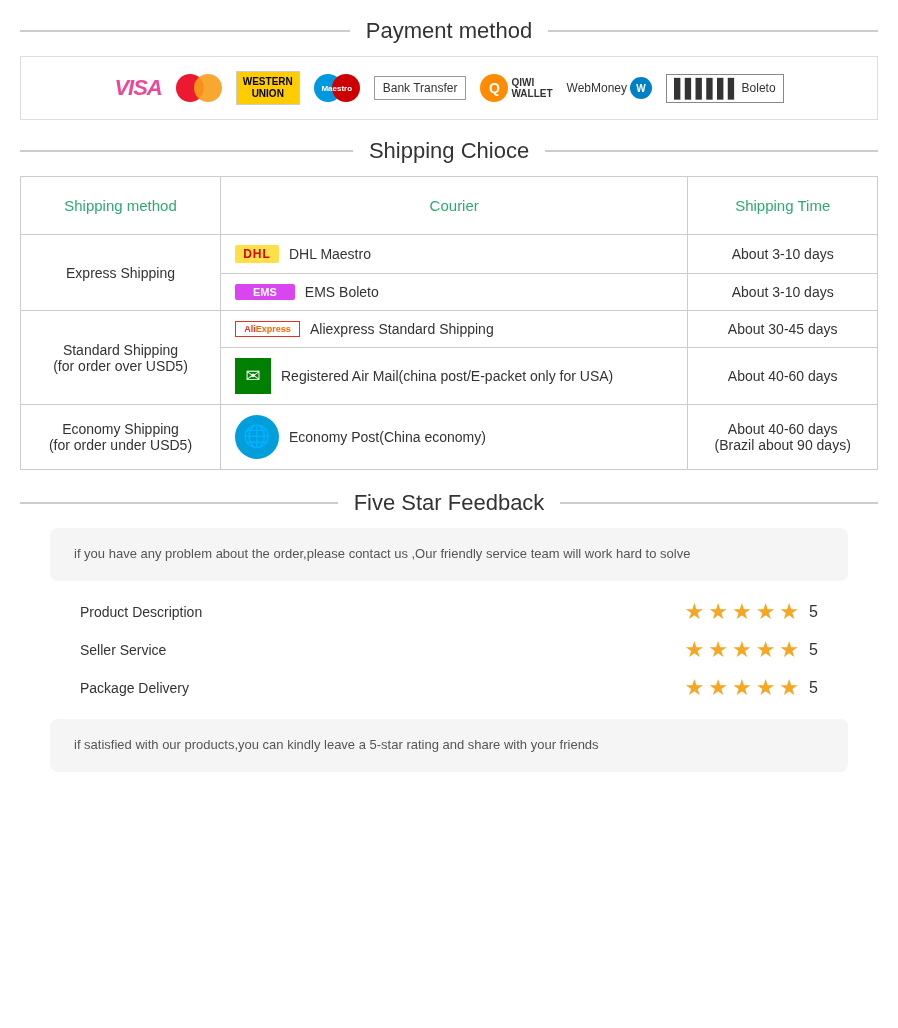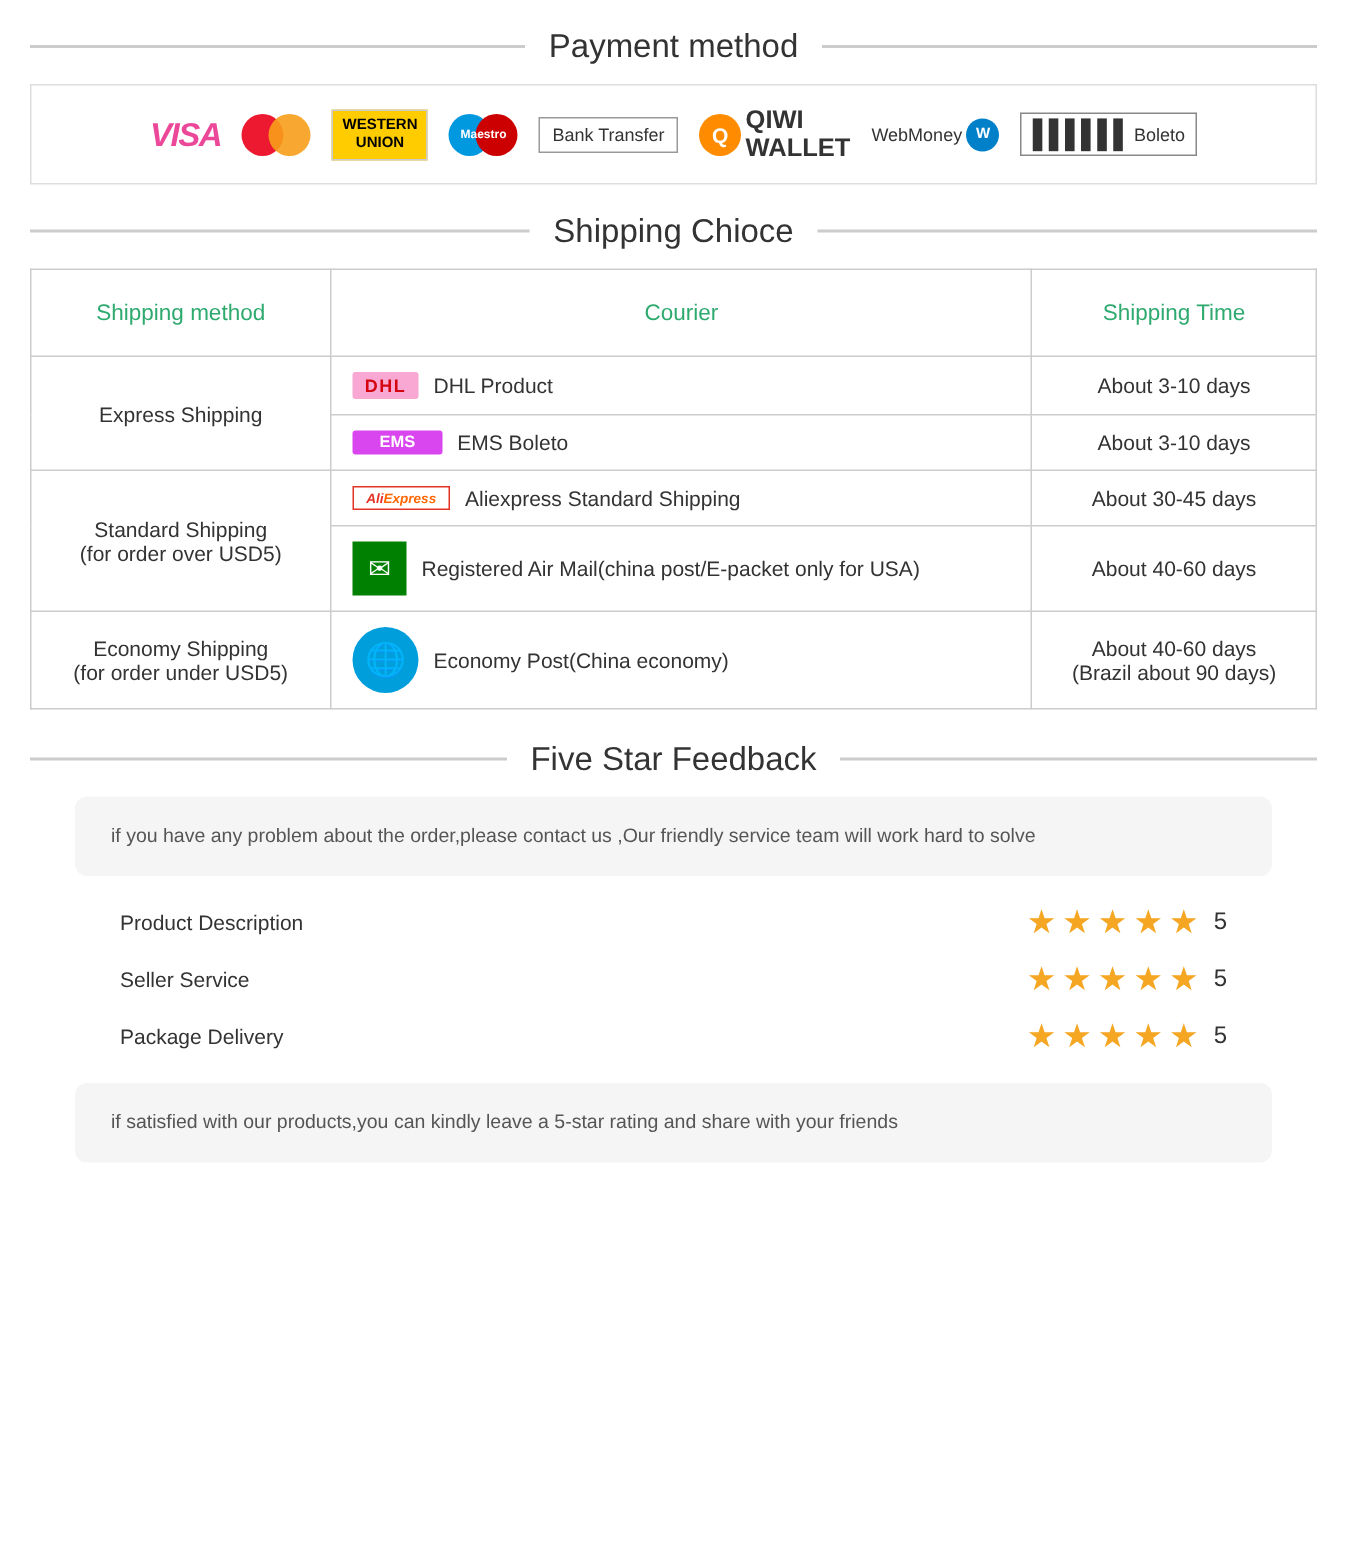--- a/index.html
+++ b/index.html
@@ -89,21 +89,21 @@
     .qiwi-logo {
       display: flex;
       align-items: center;
       gap: 3px;
     }
     .qiwi-circle {
       width: 28px; height: 28px; border-radius: 50%; background: #ff8c00;
       display: flex; align-items: center; justify-content: center;
       color: #fff; font-weight: bold; font-size: 14px;
     }
-    .qiwi-text { font-size: 17px; font-weight: bold; color: #333; line-height: 1.1; }
+    .qiwi-text { font-size: 10px; font-weight: bold; color: #333; line-height: 1.1; }
 
     
     .webmoney {
       display: flex; align-items: center; gap: 3px;
       font-size: 12px; color: #333;
     }
     .webmoney-icon {
       width: 22px; height: 22px; border-radius: 50%; background: #0080c8;
       display: flex; align-items: center; justify-content: center;
       color: #fff; font-size: 10px; font-weight: bold;
@@ -151,21 +151,21 @@
     }
     .shipping-table .courier-cell {
       display: flex;
       align-items: center;
       gap: 10px;
       justify-content: flex-start;
     }
 
     
     .dhl-logo {
-      background: #f9a8d4;
+      background: #fde047;
       color: #d40511;
       font-weight: 900;
       font-size: 12px;
       padding: 2px 5px;
       border-radius: 2px;
       min-width: 44px;
       text-align: center;
       letter-spacing: 1px;
     }
 
@@ -308,40 +308,40 @@
         <th>Shipping Time</th>
       </tr>
     </thead>
     <tbody>
 
       <tr>
         <td rowspan="2" class="method-cell">Express Shipping</td>
         <td>
           <div class="courier-cell">
             <div class="dhl-logo">DHL</div>
-            <span class="courier-name">DHL Product</span>
+            <span class="courier-name">DHL Maestro</span>
           </div>
         </td>
         <td>About 3-10 days</td>
       </tr>
       <tr>
         <td>
           <div class="courier-cell">
             <div class="ems-logo">EMS</div>
             <span class="courier-name">EMS Boleto</span>
           </div>
         </td>
         <td>About 3-10 days</td>
       </tr>
 
       <tr>
         <td rowspan="2" class="method-cell">Standard Shipping<br>(for order over USD5)</td>
         <td>
           <div class="courier-cell">
-            <div class="ali-logo" style="font-size:9px; padding:2px 3px; min-width:65px; color:#e43226; border:1px solid #e43226; text-align:center;font-style:italic;">Ali<span style="color:#ff6600;">Express</span></div>
+            <div class="ali-logo" style="font-size:9px; padding:2px 3px; min-width:65px; color:#e43226; border:1px solid #e43226; text-align:center;">Ali<span style="color:#ff6600;">Express</span></div>
             <span class="courier-name">Aliexpress Standard Shipping</span>
           </div>
         </td>
         <td>About 30-45 days</td>
       </tr>
       <tr>
         <td>
           <div class="courier-cell">
             <div class="chinapost-logo" style="width:36px;height:36px;background:#008000;display:flex;align-items:center;justify-content:center;color:#fff;font-size:18px;">✉</div>
             <span class="courier-name">Registered Air Mail(china post/E-packet only for USA)</span>

